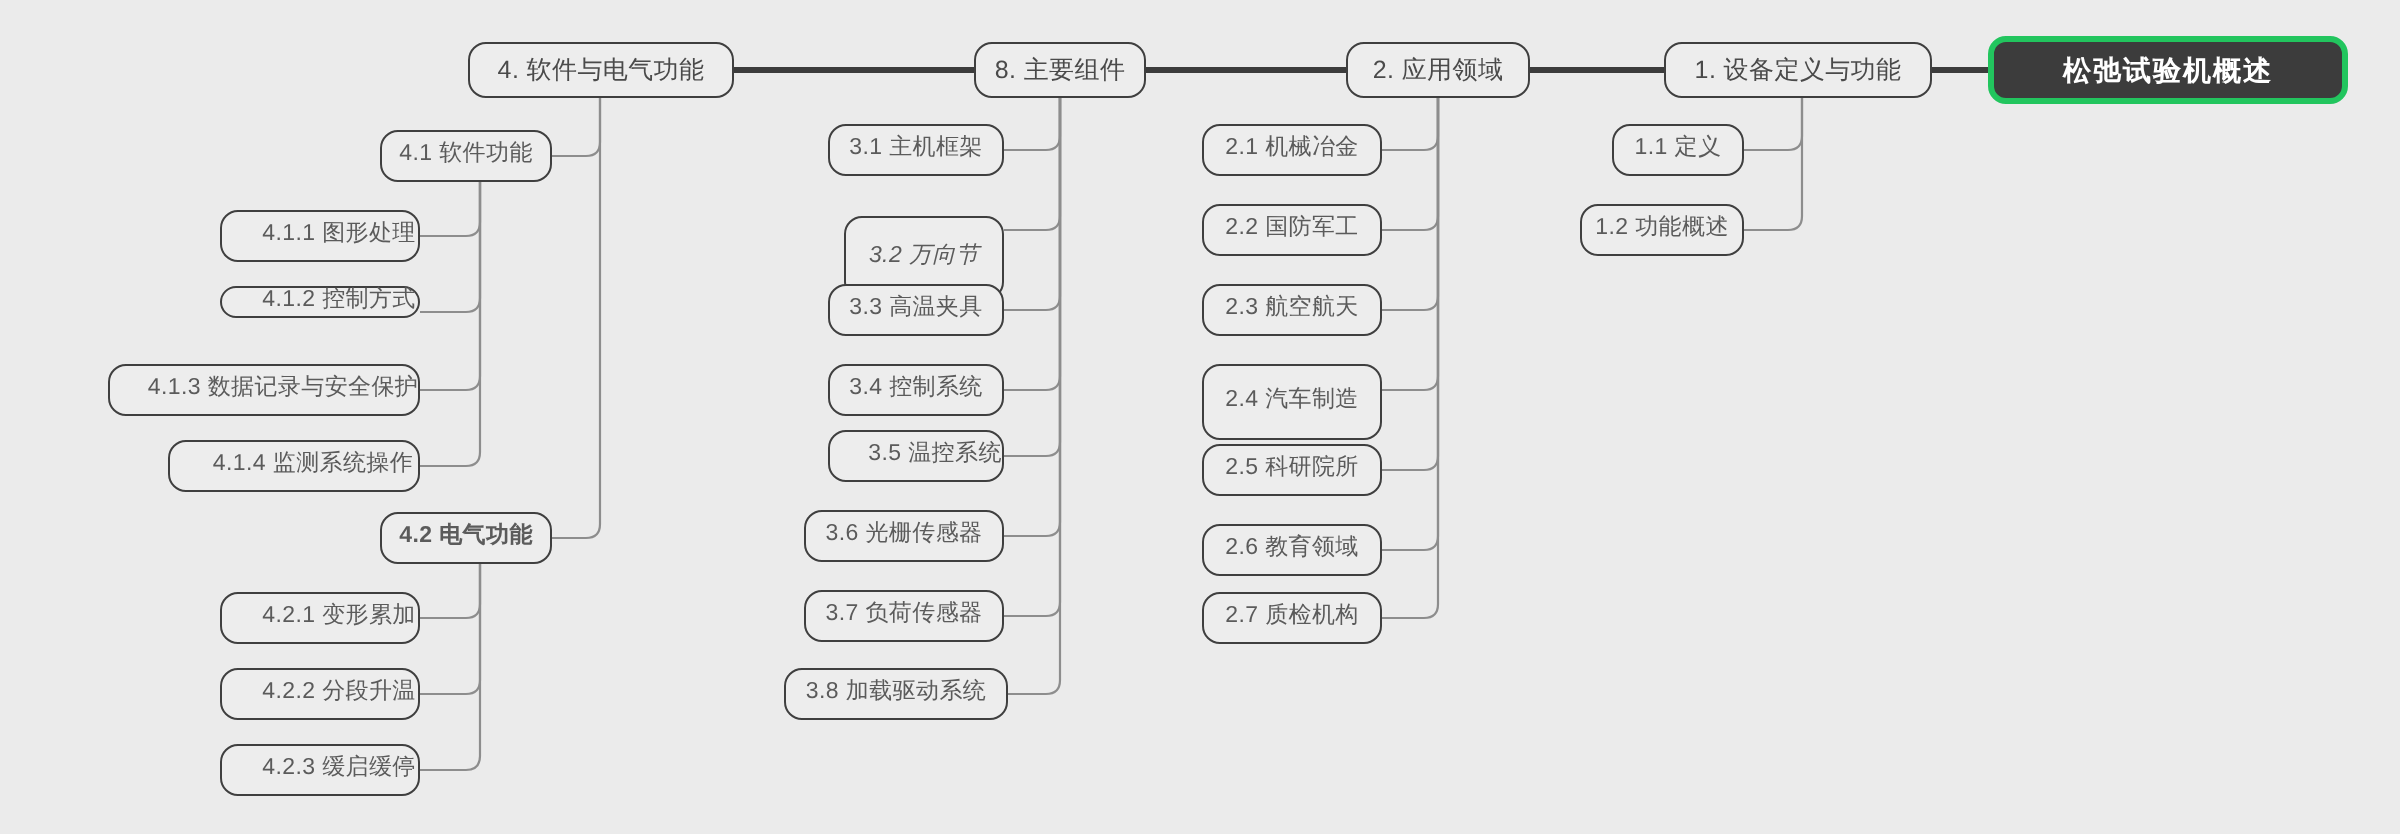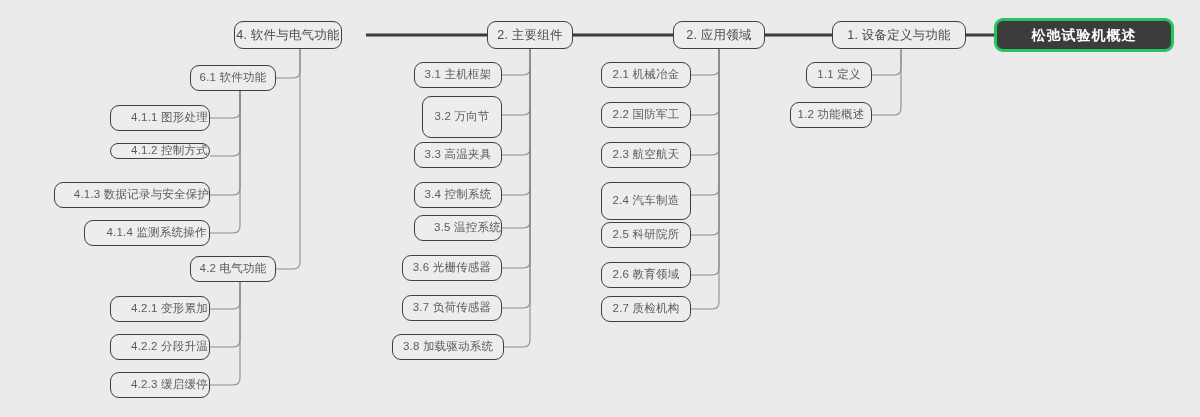--- a/index.html
+++ b/index.html
@@ -106,33 +106,33 @@
       <div class="node level2" style="left: 806px; top: 62px; width: 66px; height: 26px;">1.1 定义</div>
       <div class="node level2" style="left: 790px; top: 102px; width: 82px; height: 26px;">1.2 功能概述</div>
       <div class="node level1" style="left: 673px; top: 21px; width: 92px; height: 28px;">2. 应用领域</div>
       <div class="node level2" style="left: 601px; top: 62px; width: 90px; height: 26px;">2.1 机械冶金</div>
       <div class="node level2" style="left: 601px; top: 102px; width: 90px; height: 26px;">2.2 国防军工</div>
       <div class="node level2" style="left: 601px; top: 142px; width: 90px; height: 26px;">2.3 航空航天</div>
       <div class="node level2" style="left: 601px; top: 182px; width: 90px; height: 38px;">2.4 汽车制造</div>
       <div class="node level2" style="left: 601px; top: 222px; width: 90px; height: 26px;">2.5 科研院所</div>
       <div class="node level2" style="left: 601px; top: 262px; width: 90px; height: 26px;">2.6 教育领域</div>
       <div class="node level2" style="left: 601px; top: 296px; width: 90px; height: 26px;">2.7 质检机构</div>
-      <div class="node level1" style="left: 487px; top: 21px; width: 86px; height: 28px;">2. 主要组件</div>
+      <div class="node level1" style="left: 487px; top: 21px; width: 86px; height: 28px;">8. 主要组件</div>
       <div class="node level2" style="left: 414px; top: 62px; width: 88px; height: 26px;">3.1 主机框架</div>
-      <div class="node level2" style="left: 422px; top: 96px; width: 80px; height: 42px;">3.2 万向节</div>
+      <div class="node level2" style="left: 422px; top: 108px; width: 80px; height: 42px; font-style: italic;">3.2 万向节</div>
       <div class="node level2" style="left: 414px; top: 142px; width: 88px; height: 26px;">3.3 高温夹具</div>
       <div class="node level2" style="left: 414px; top: 182px; width: 88px; height: 26px;">3.4 控制系统</div>
       <div class="node level2" style="left: 414px; top: 215px; width: 88px; height: 26px; padding-left: 28px;">3.5 温控系统</div>
       <div class="node level2" style="left: 402px; top: 255px; width: 100px; height: 26px;">3.6 光栅传感器</div>
       <div class="node level2" style="left: 402px; top: 295px; width: 100px; height: 26px;">3.7 负荷传感器</div>
       <div class="node level2" style="left: 392px; top: 334px; width: 112px; height: 26px; text-align: center;">3.8 加载驱动系统</div>
-      <div class="node level1" style="left: 234px; top: 21px; width: 108px; height: 28px;">4. 软件与电气功能</div>
-      <div class="node level2" style="left: 190px; top: 65px; width: 86px; height: 26px;">6.1 软件功能</div>
+      <div class="node level1" style="left: 234px; top: 21px; width: 133px; height: 28px;">4. 软件与电气功能</div>
+      <div class="node level2" style="left: 190px; top: 65px; width: 86px; height: 26px;">4.1 软件功能</div>
       <div class="node level3" style="left: 110px; top: 105px; width: 100px; height: 26px;">4.1.1 图形处理</div>
       <div class="node level3" style="left: 110px; top: 143px; width: 100px; height: 16px;">4.1.2 控制方式</div>
       <div class="node level3" style="left: 54px; top: 182px; width: 156px; height: 26px;">4.1.3 数据记录与安全保护</div>
       <div class="node level3" style="left: 84px; top: 220px; width: 126px; height: 26px;">4.1.4 监测系统操作</div>
-      <div class="node level2" style="left: 190px; top: 256px; width: 86px; height: 26px;">4.2 电气功能</div>
+      <div class="node level2" style="left: 190px; top: 256px; width: 86px; height: 26px; font-weight: bold;">4.2 电气功能</div>
       <div class="node level3" style="left: 110px; top: 296px; width: 100px; height: 26px;">4.2.1 变形累加</div>
       <div class="node level3" style="left: 110px; top: 334px; width: 100px; height: 26px;">4.2.2 分段升温</div>
       <div class="node level3" style="left: 110px; top: 372px; width: 100px; height: 26px;">4.2.3 缓启缓停</div>
     </div>
 </div>
 
 </body></html>

